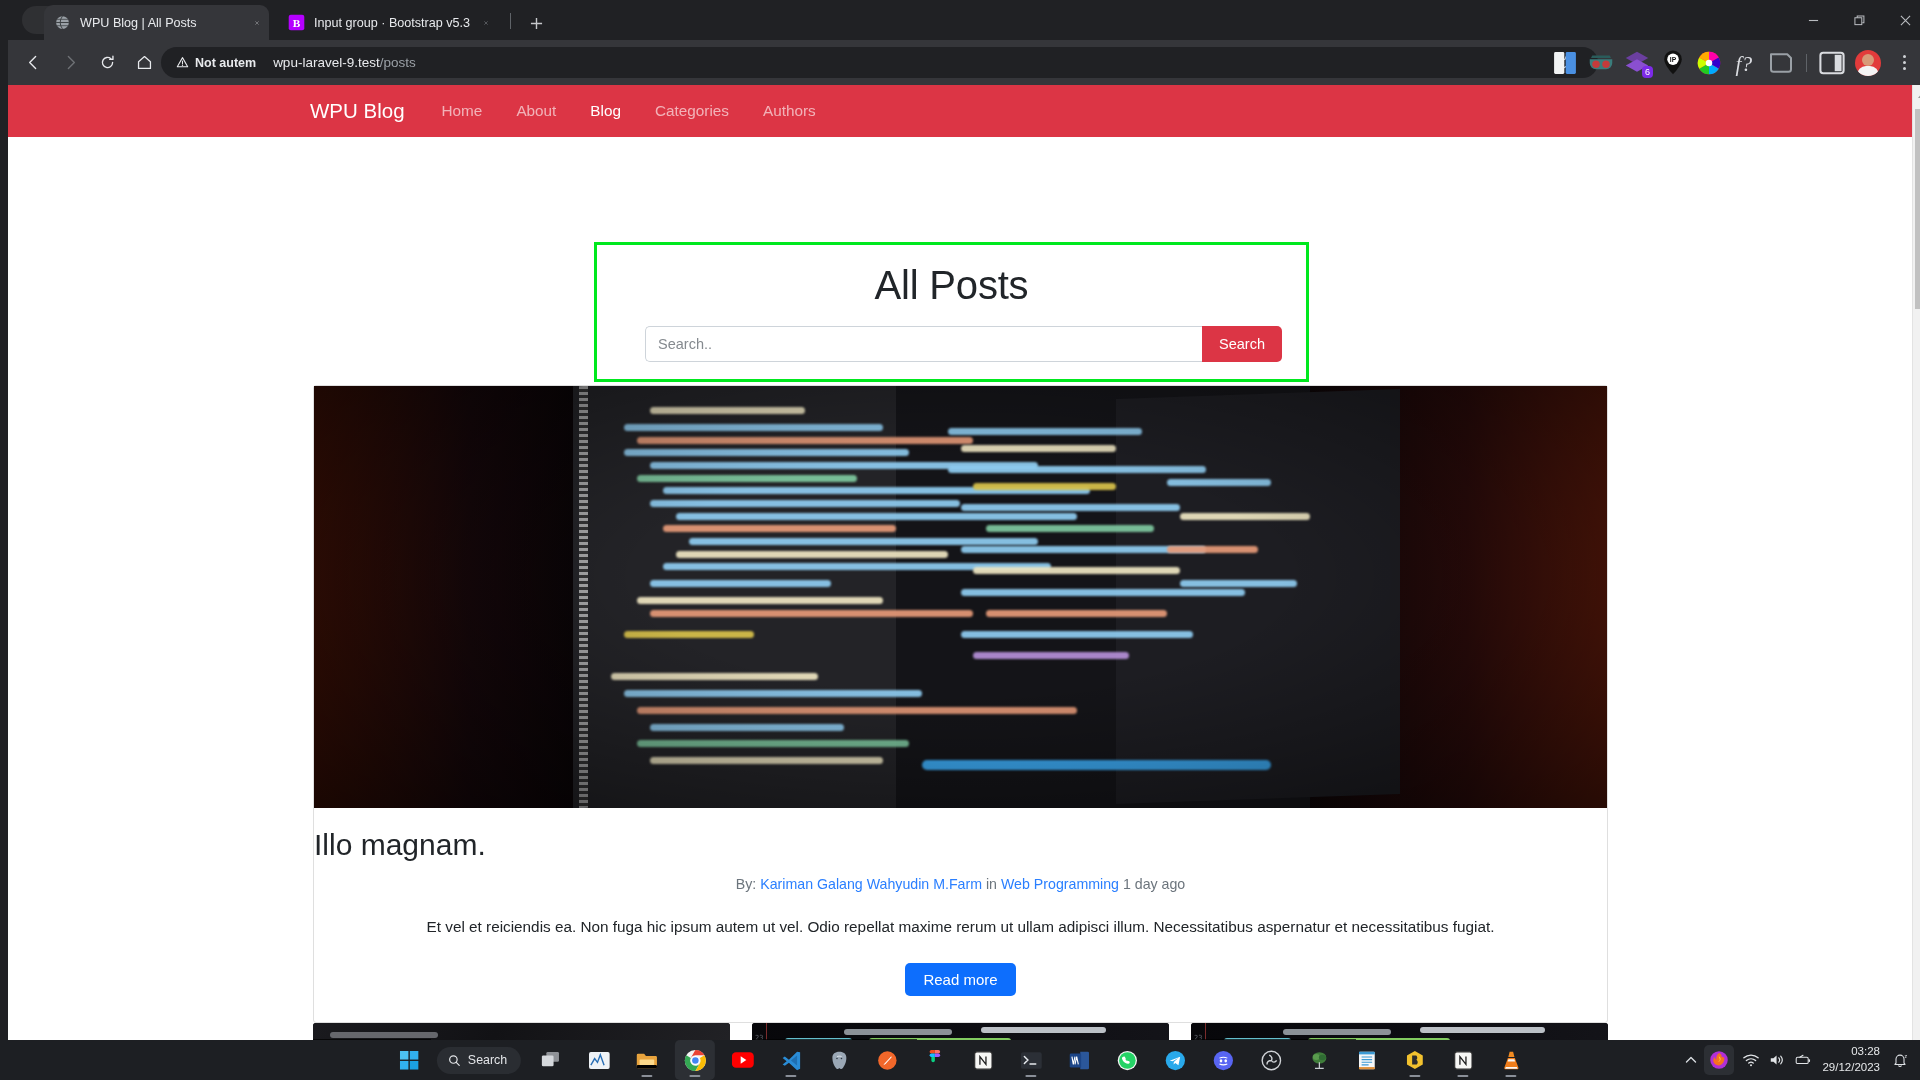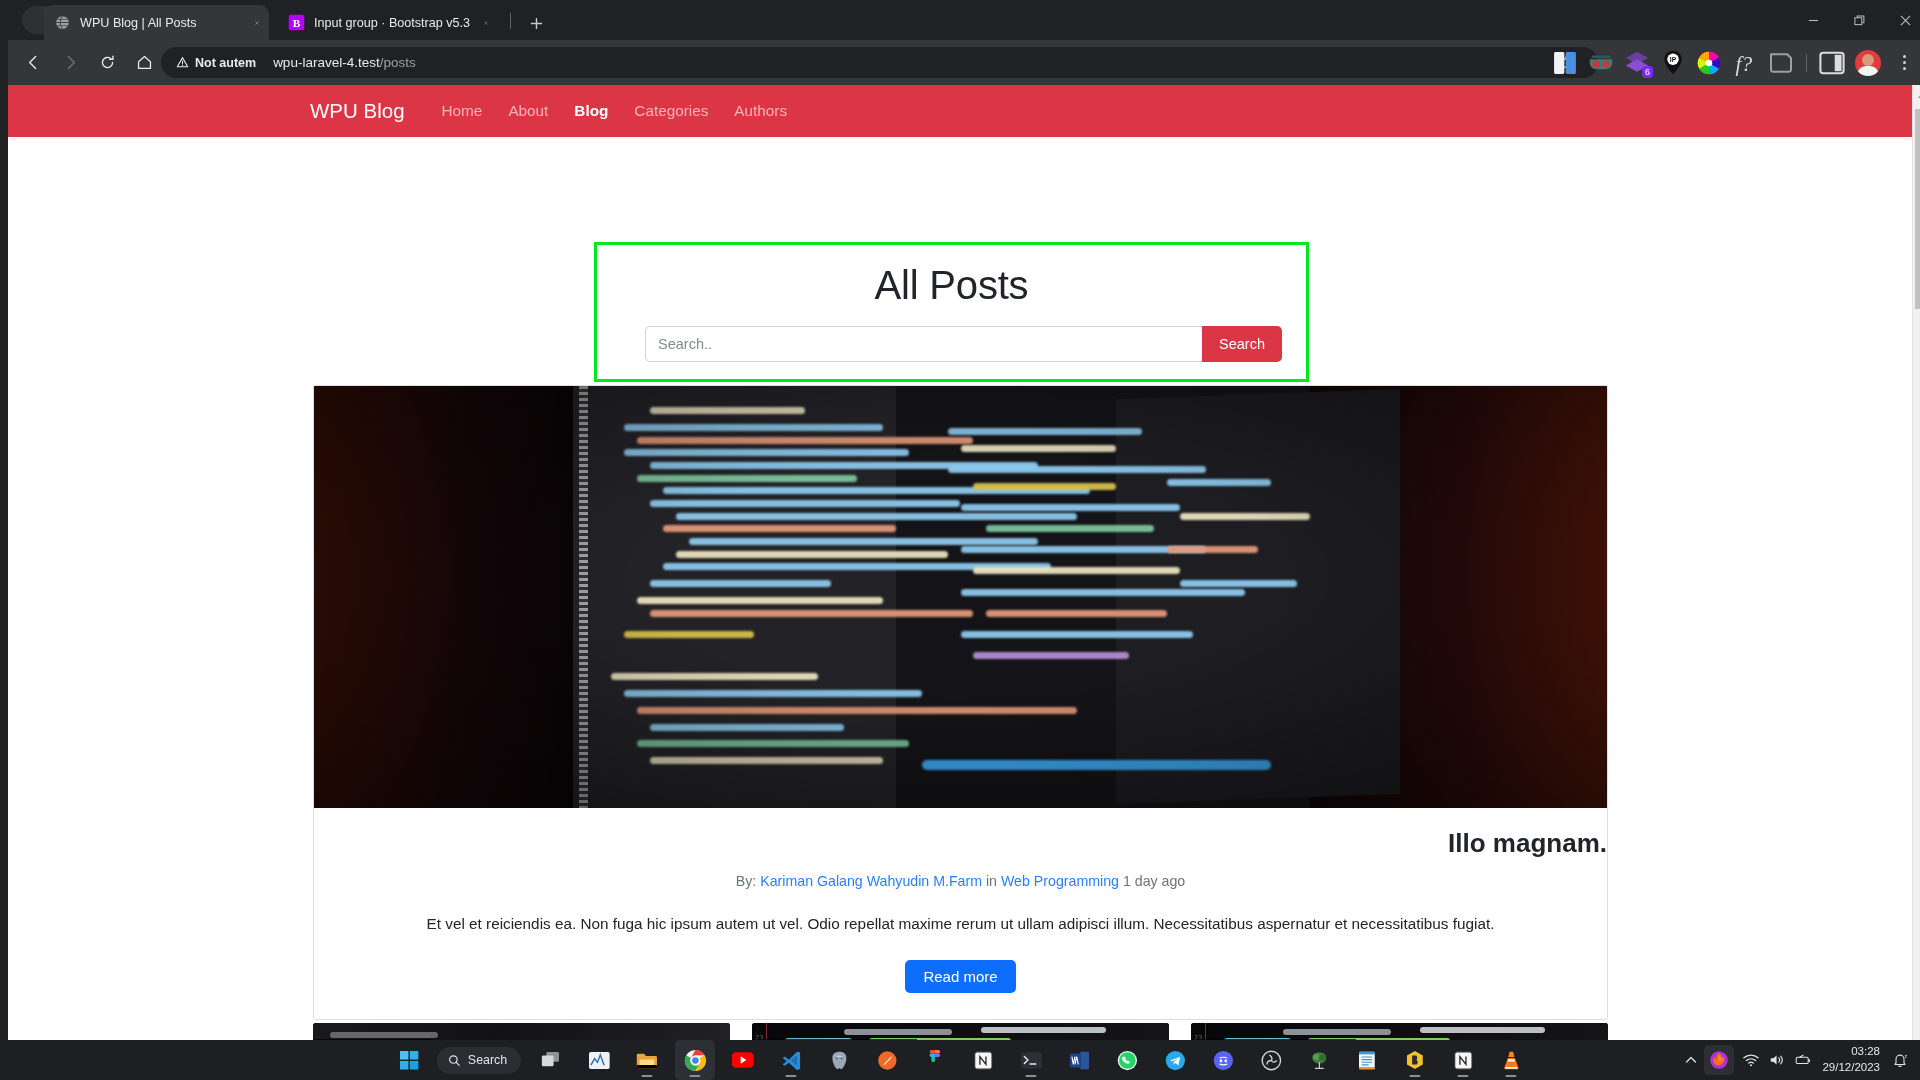--- a/index.html
+++ b/index.html
@@ -77,23 +77,23 @@
   .sbup { position:absolute; top:4px; left:0; width:16px; height:14px; display:flex;
           align-items:center; justify-content:center; }
   .sbup svg { width:8px; height:6px; }
   .sbthumb { position:absolute; left:2px; top:24px; width:12px; height:200px;
              background:#c1c1c1; border-radius:0; }
 
   
   .navbar { height:52px; background:#dc3545; display:flex; align-items:center;
             padding-left:302px; }
   .brand { font-size:20.5px; color:#fff; margin-right:26px; white-space:nowrap; }
-  .navlinks { display:flex; align-items:center; gap:4px; }
+  .navlinks { display:flex; align-items:center; gap:12px; }
   .navlink { font-size:15.3px; color:rgba(255,255,255,.62); padding:0 11px; white-space:nowrap; }
-  .navlink.on { color:#fff; font-weight:bold; }
+  .navlink.on { color:#fff; font-weight:normal; }
 
   
   .jumbowrap { position:absolute; left:586px; top:157px; width:715px; height:140px;
                border:3px solid #00e81e; background:#fff; }
   .jumbo-title { text-align:center; font-size:40px; color:#212529; font-weight:normal;
                  margin-top:18px; letter-spacing:-.2px; }
   .searchrow { display:flex; margin:18px 24px 0 48px; height:36px; }
   .searchinput { flex:1; border:1px solid #ced4da; border-right:none;
                  border-radius:5px 0 0 5px; font-size:14.5px; color:#212529;
                  padding:0 12px; outline:none; font-family:"Liberation Sans", sans-serif;
@@ -121,21 +121,21 @@
         background:repeating-linear-gradient(180deg,#cfcfcf 0 3px,#3a3a3a 3px 6px);
         opacity:.75; transform:skewY(-4deg); }
   .hero .bar { position:absolute; height:7px; border-radius:4px; opacity:.92;
         filter:blur(.9px); }
   .hero .scrollline { position:absolute; left:47%; bottom:38px; width:27%; height:10px;
         background:#3ba7ef; border-radius:5px; filter:blur(1.2px); }
   .hero .vignette { position:absolute; inset:0;
         background:radial-gradient(ellipse at 50% 45%, rgba(0,0,0,0) 35%, rgba(0,0,0,.55) 100%); }
 
   .feature-body { padding:20px 0 26px 0; }
-  .post-title { text-align:right; font-size:26px; color:#212529; font-weight:bold; }
+  .post-title { text-align:left; font-size:30px; color:#212529; font-weight:normal; }
   .byline { text-align:center; font-size:14.2px; color:#6c757d; margin-top:14px; }
   .byline a { color:#2a7fff; text-decoration:none; }
   .excerpt { text-align:center; font-size:15.3px; color:#212529; margin-top:24px;
              padding:0 60px; line-height:1.5; }
   .readmore-wrap { text-align:center; margin-top:24px; }
   .readmore { display:inline-block; background:#0d6efd; color:#fff; font-size:15px;
               padding:8px 18px; border-radius:5px; border:none;
               font-family:"Liberation Sans", sans-serif; cursor:pointer; }
 
   
@@ -268,21 +268,21 @@
 
     <div class="omnibox">
       <div class="notsecure">
         <svg viewBox="0 0 16 16">
           <path d="M8 2l6.4 11.3H1.6z" fill="none" stroke="#e8eaed" stroke-width="1.3" stroke-linejoin="round"></path>
           <path d="M8 6.3v3.2" stroke="#e8eaed" stroke-width="1.3" stroke-linecap="round"></path>
           <circle cx="8" cy="11.4" r=".8" fill="#e8eaed"></circle>
         </svg>
         <span>Not autem</span>
       </div>
-      <div class="url"><span>wpu-laravel-4.test</span><span class="dim">/posts</span></div>
+      <div class="url"><span>wpu-laravel-9.test</span><span class="dim">/posts</span></div>
     </div>
 
     <div class="star">
       <svg viewBox="0 0 20 20">
           <path d="M10 2l2.4 5.2 5.6.6-4.2 3.8 1.2 5.6L10 14.4 5 17.2l1.2-5.6L2 7.8l5.6-.6z" fill="none" stroke="#cfd2d6" stroke-width="1.3" stroke-linejoin="round"></path>
         </svg>
     </div>
 
     <div class="exticons">
       <div class="exti">

